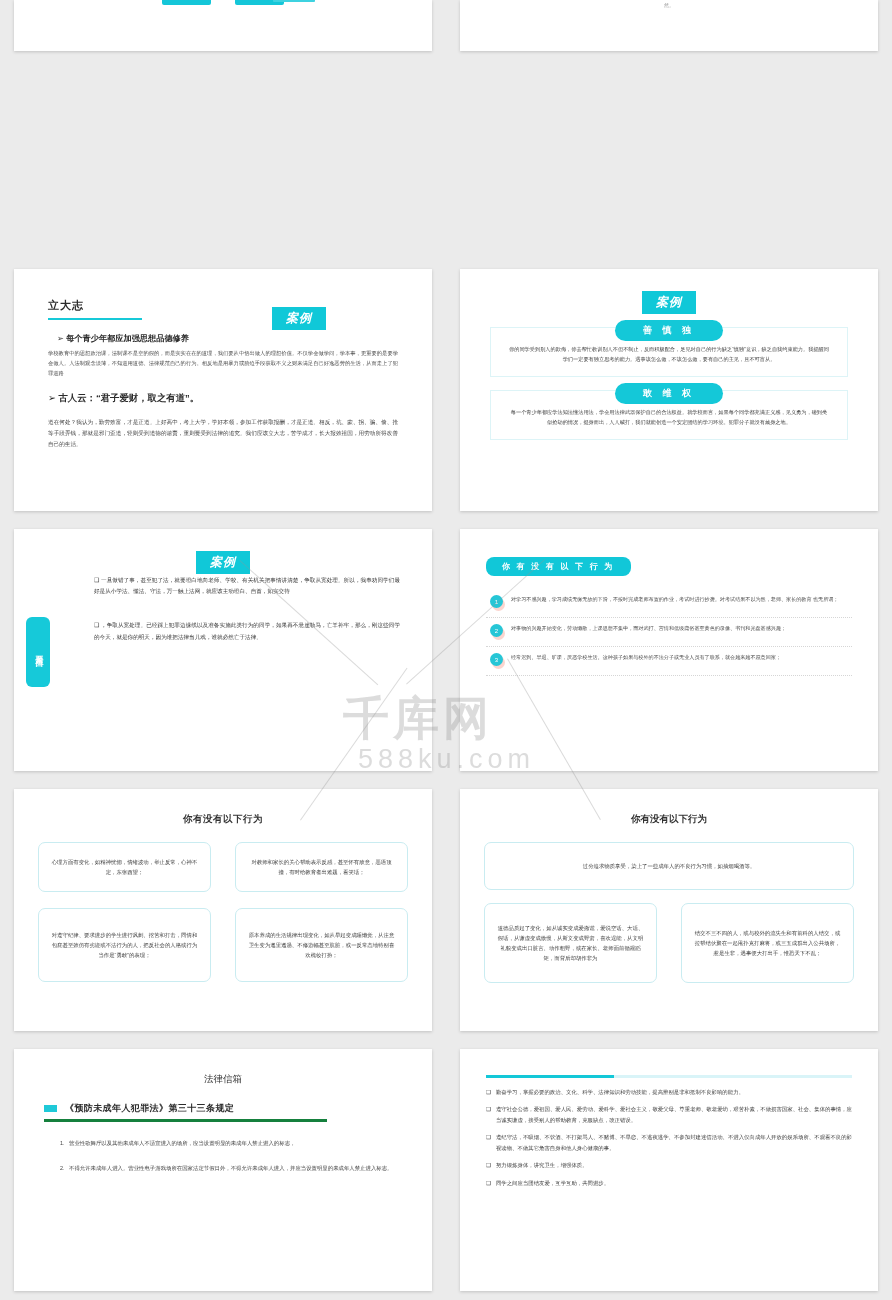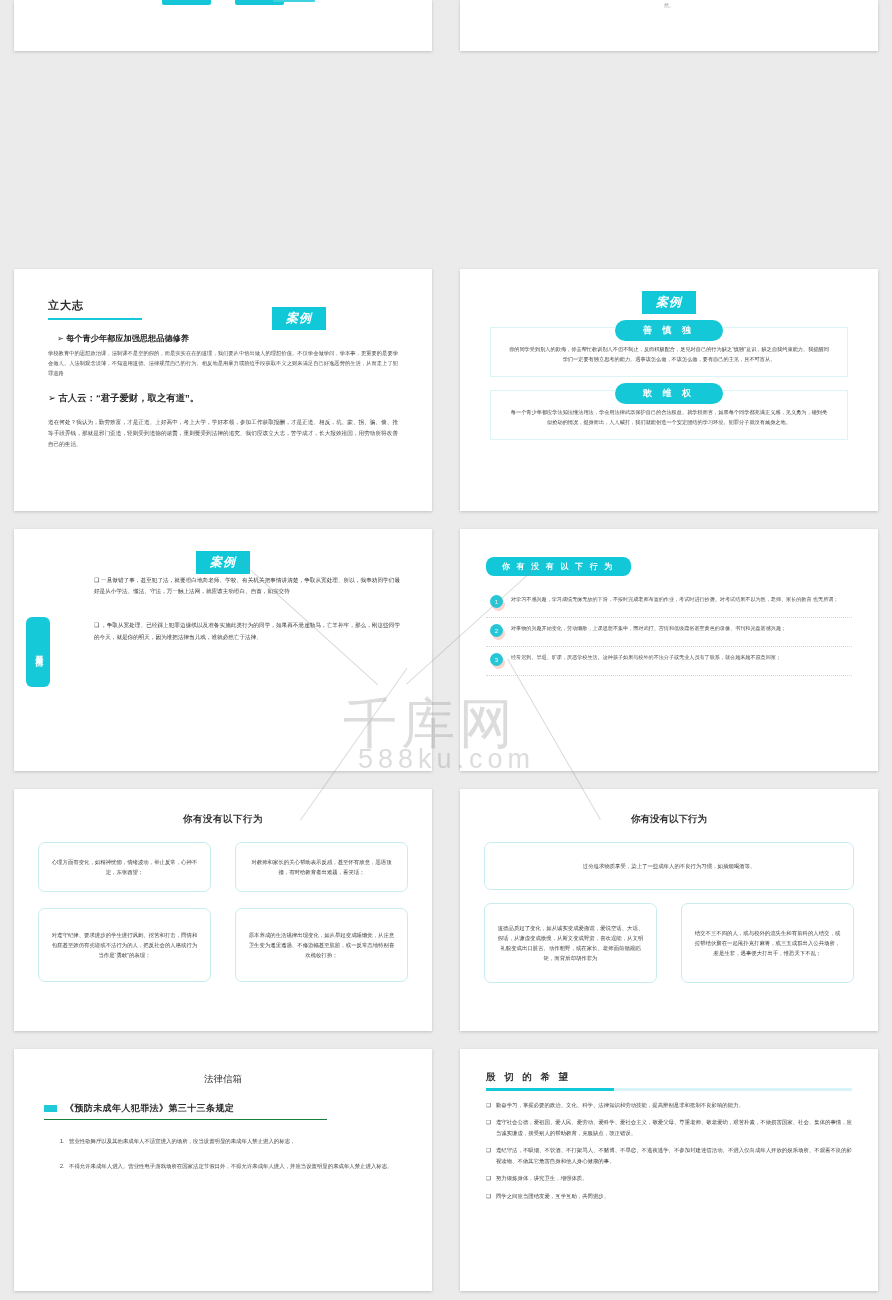--- a/index.html
+++ b/index.html
@@ -120,43 +120,43 @@
   .s6 .ttl { text-align: center; font-size: 9.5px; font-weight: bold; color: #333; }
   .s6 .wide { margin-top: 16px; }
   .s6 .wide .bx { min-height: 48px; }
   .s6 .rowbox { display: flex; gap: 24px; margin-top: 13px; }
   .s6 .rowbox .bx { min-height: 80px; }
 
   
   .s7 { padding: 24px 30px; }
   .s7 .ttl { text-align: center; font-size: 9.5px; font-weight: normal; color: #333; }
   .s7 .sub { margin-top: 16px; display: flex; align-items: center; gap: 8px;
-             border-bottom: 1px solid #15803d; padding-bottom: 4px; width: 79%; }
+             border-bottom: 3px solid #15803d; padding-bottom: 4px; width: 79%; }
   .s7 .swatch { width: 13px; height: 7px; background: #1fc9d8; }
   .s7 .subtxt { font-size: 9px; font-weight: bold; color: #2b2b2b; letter-spacing: .4px; }
   .s7 ol { margin: 16px 0 0 22px; }
   .s7 li { font-size: 5.4px; line-height: 1.95; color: #3d3d3d; margin-bottom: 14px; padding-left: 3px; text-align: justify;}
 
   
   .s8 { padding: 22px 26px; }
   .s8 .ttl { font-size: 9.5px; font-weight: bold; color: #333; letter-spacing: 3px; }
   .s8 .ul { height: 2.5px; width: 100%; background: #d9f4f8; margin-top: 4px; position: relative; }
   .s8 .ul:after { content:""; position:absolute; left:0; top:0; width: 35%; height:100%; background:#13c8d8; }
   .s8 ul { list-style: none; margin-top: 9px; }
   .s8 li { font-size: 5.4px; line-height: 1.95; color: #3d3d3d; margin-bottom: 7px; display: flex; gap: 5px; text-align: justify;}
   .s8 .bullet { flex: 0 0 auto; font-size: 5.5px; color: #333; line-height: 1.95;}
 
   
   .wm {
     position: absolute; left: 0; top: 0; width: 892px; height: 1300px;
     pointer-events: none; z-index: 40;
   }
   .wm-txt {
-    position: absolute; font-size: 54px; color: rgba(140,140,140,.30);
-    font-weight: normal; letter-spacing: 4px;
+    position: absolute; font-size: 46px; color: rgba(140,140,140,.30);
+    font-weight: bold; letter-spacing: 4px;
   }
   .wm-sub {
     position: absolute; font-size: 27px; color: rgba(150,150,150,.33); letter-spacing: 5px;
   }
   .wm-line { position: absolute; background: rgba(150,150,150,.35); height: 1px; transform-origin: 0 0; }
 </style>
 </head>
 <body>
 
 <div id="grid">
@@ -289,21 +289,20 @@
       </div>
       <ol>
         <li>营业性歌舞厅以及其他未成年人不适宜进入的场所，应当设置明显的未成年人禁止进入的标志，</li>
         <li>不得允许未成年人进入。营业性电子游戏场所在国家法定节假日外，不得允许未成年人进入，并应当设置明显的未成年人禁止进入标志。</li>
       </ol>
     </div>
   </div>
 
   <div class="cell">
     <div class="slide s8">
-      <div class="ttl">殷 切 的 希 望</div>
       <div class="ul"></div>
       <ul>
         <li>
             <span class="bullet">❑</span>
             <span>勤奋学习，掌握必要的政治、文化、科学、法律知识和劳动技能，提高辨别是非和抵制不良影响的能力。</span>
           </li>
         <li>
             <span class="bullet">❑</span>
             <span>遵守社会公德，爱祖国、爱人民、爱劳动、爱科学、爱社会主义，敬爱父母、尊重老师、敬老爱幼，艰苦朴素，不做损害国家、社会、集体的事情，应当诚实谦虚，接受别人的帮助教育，克服缺点，改正错误。</span>
           </li>

